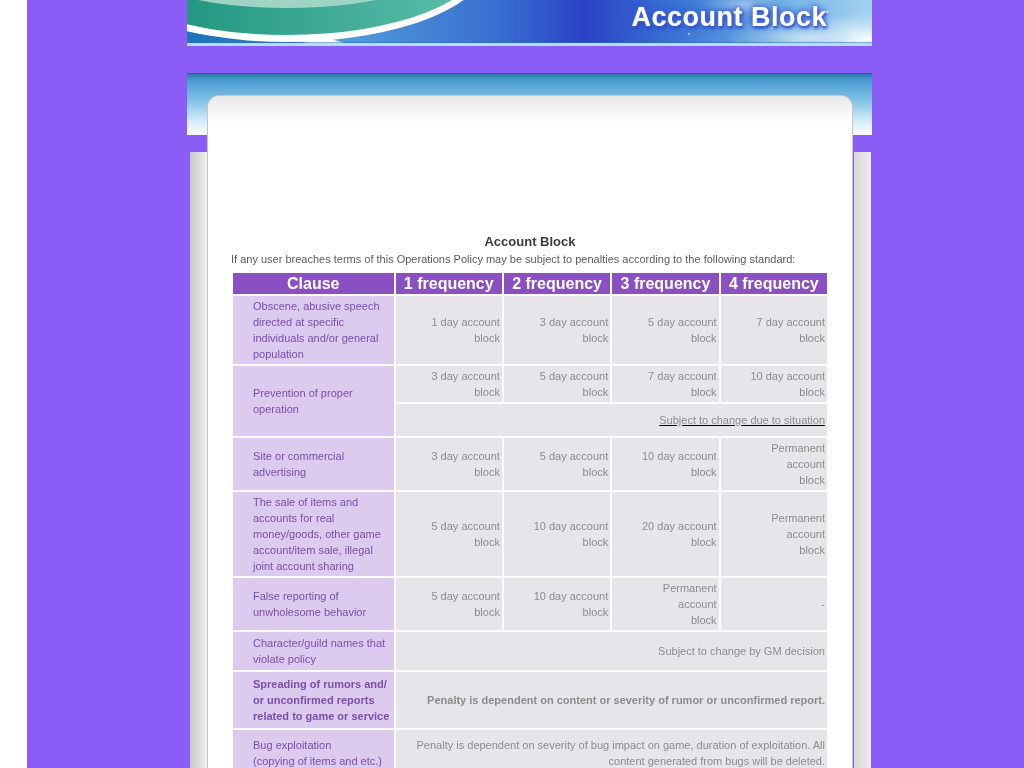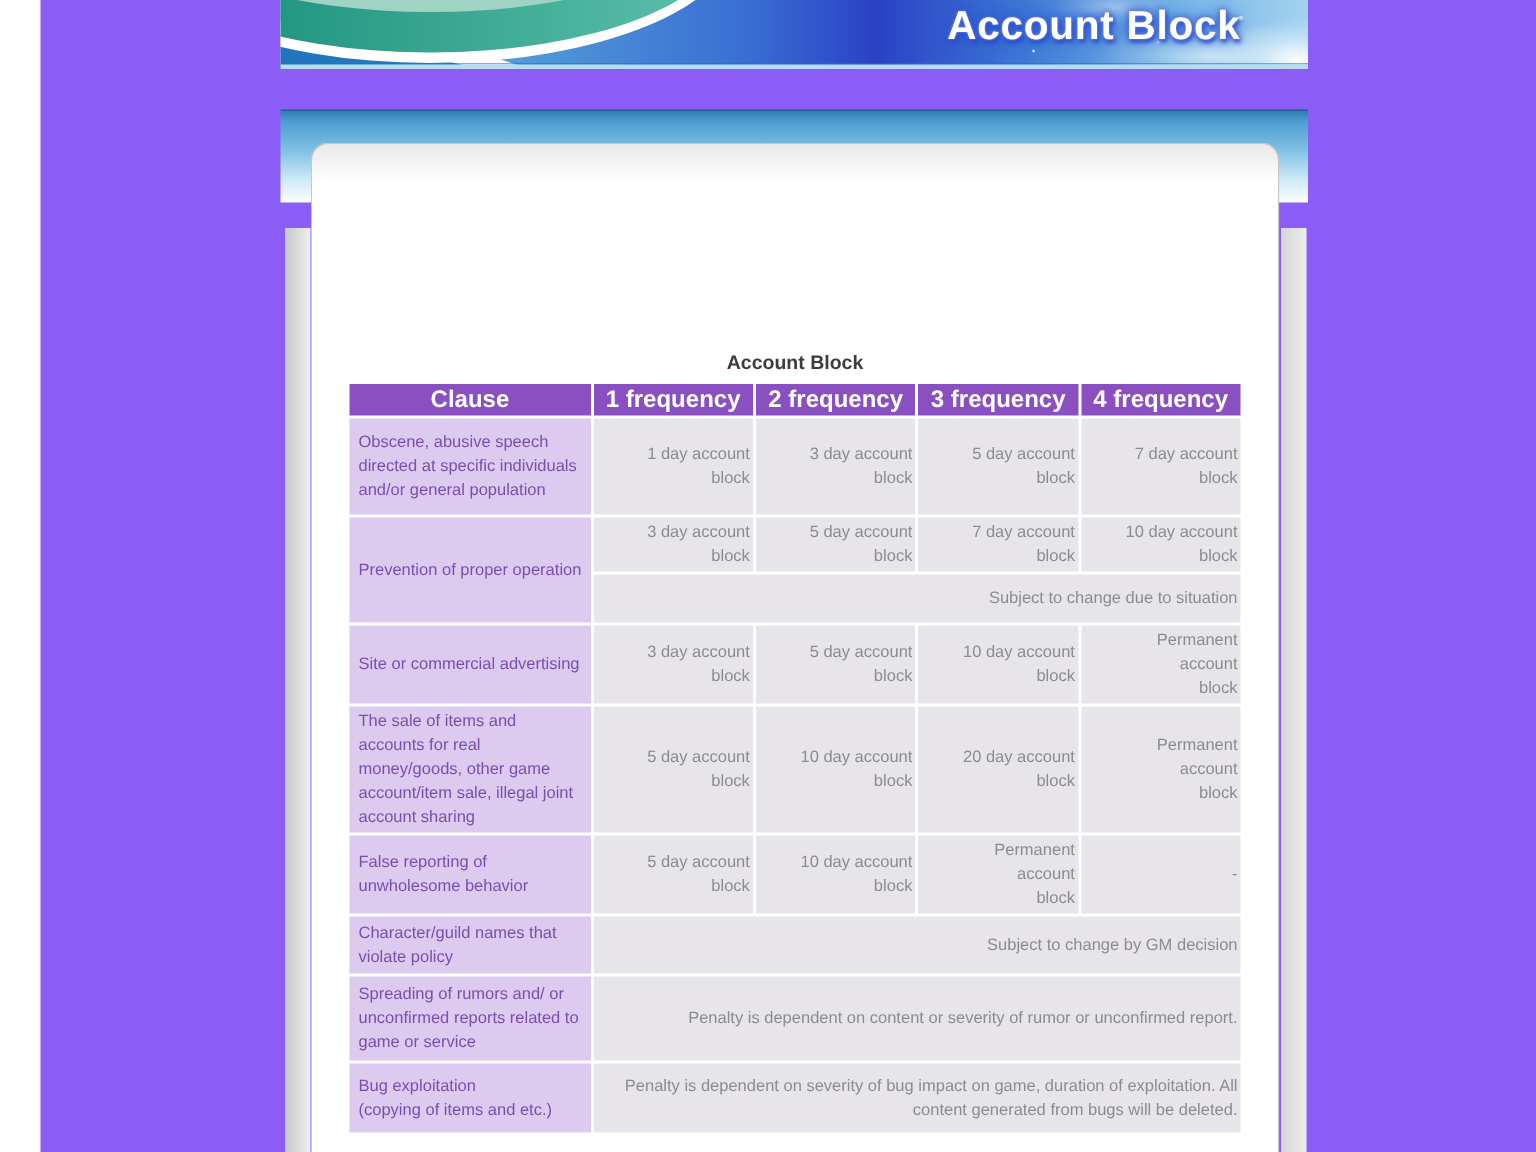--- a/index.html
+++ b/index.html
@@ -28,30 +28,30 @@
   .shadow-right{left:827px;width:17px;background:linear-gradient(to right,#d6d6d6,#ededed);}
 
   
   .heading{text-align:center;font-size:13px;font-weight:bold;color:#3c3c3c;}
   .intro{font-size:11px;line-height:14px;color:#5b5b5b;margin:3px 0 0 0;max-width:578px;}
 
   table.penalty{width:100%;border-collapse:separate;border-spacing:2px;margin-top:5px;table-layout:fixed;}
   col.c-clause{width:27.4%;} col.c-freq{width:18.15%;}
   th{background:#8a50c2;color:#ffffff;font-size:16px;font-weight:bold;height:21px;padding:0;}
   td{font-size:11px;line-height:16px;vertical-align:middle;}
-  td.clause{background:#dccaef;color:#7b4ead;padding:2px 3px 2px 6px;white-space:pre-line;}
+  td.clause{background:#dccaef;color:#7b4ead;padding:2px 3px 2px 20px;white-space:pre-line;}
   td.data,td.span-data{background:#e8e5ea;color:#8c8c8c;text-align:right;white-space:pre-line;padding:2px;}
   tbody tr:nth-child(1){height:64px;}
   tbody tr:nth-child(2){height:34px;}
-  tbody tr:nth-child(3){height:32px;}
+  tbody tr:nth-child(3){height:32px;text-decoration:underline;}
   tbody tr:nth-child(4){height:42px;}
   tbody tr:nth-child(5){height:74px;}
   tbody tr:nth-child(6){height:52px;}
   tbody tr:nth-child(7){height:38px;}
-  tbody tr:nth-child(8){height:56px;}
+  tbody tr:nth-child(8){height:56px;font-weight:bold;}
   tbody tr:nth-child(9){height:46px;}
 
   
   .scrollbar{position:absolute;right:0;top:0;width:16px;height:768px;background:#f1f1f1;
     border-left:1px solid #e3e3e3;box-sizing:border-box;}
   .sb-btn{position:absolute;left:0;width:15px;height:17px;display:flex;align-items:center;justify-content:center;}
   .sb-up{top:0;} .sb-down{bottom:0;}
   .tri-up{width:0;height:0;border-left:4px solid transparent;border-right:4px solid transparent;border-bottom:5px solid #4a4a4a;}
   .tri-down{width:0;height:0;border-left:4px solid transparent;border-right:4px solid transparent;border-top:5px solid #4a4a4a;}
   .sb-thumb{position:absolute;left:1px;top:148px;width:12px;height:438px;box-sizing:border-box;
@@ -111,20 +111,21 @@
     <div class="banner-title">Account Block</div>
   </div>
 
   <div class="section2"></div>
 
   <div class="shadow-strip shadow-left"></div>
   <div class="shadow-strip shadow-right"></div>
 
   <div class="panel">
     <div class="heading">Account Block</div>
+    <p class="intro">If any user breaches terms of this Operations Policy may be subject to penalties according to the following standard:</p>
     <table class="penalty">
       <colgroup>
         <col class="c-clause">
           <col class="c-freq">
           <col class="c-freq">
           <col class="c-freq">
           <col class="c-freq">
       </colgroup>
       <thead>
           <tr>

